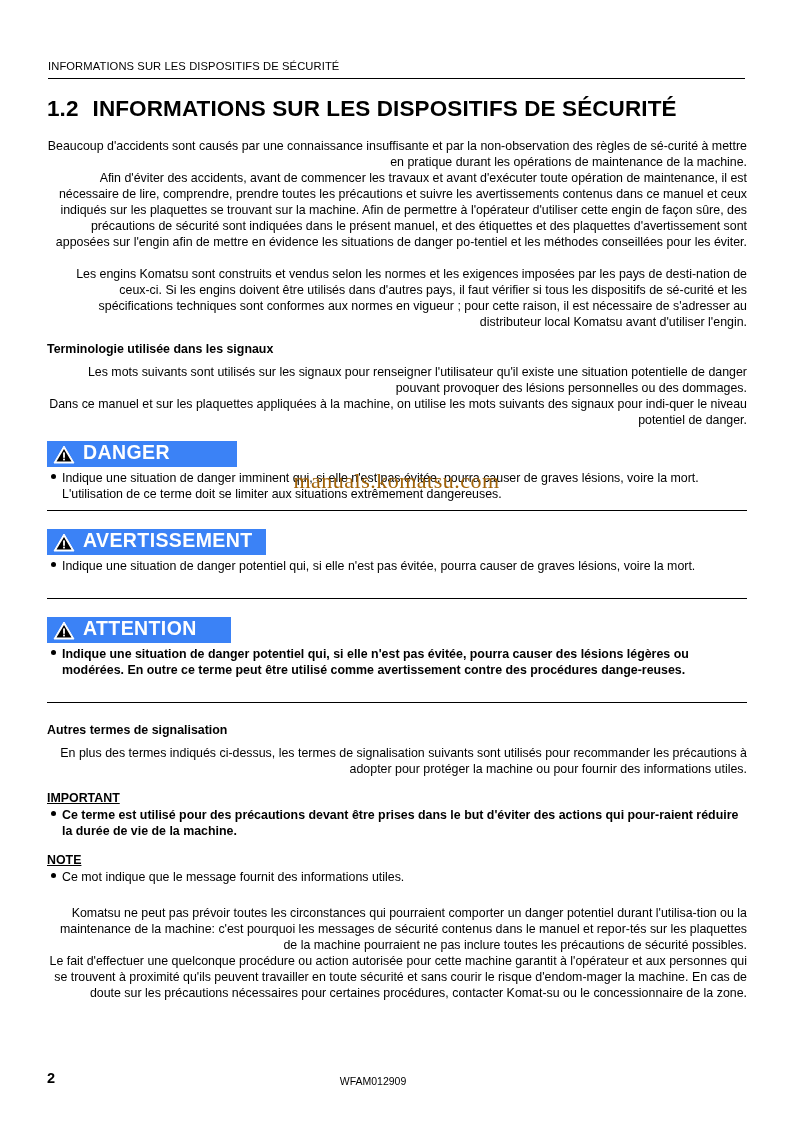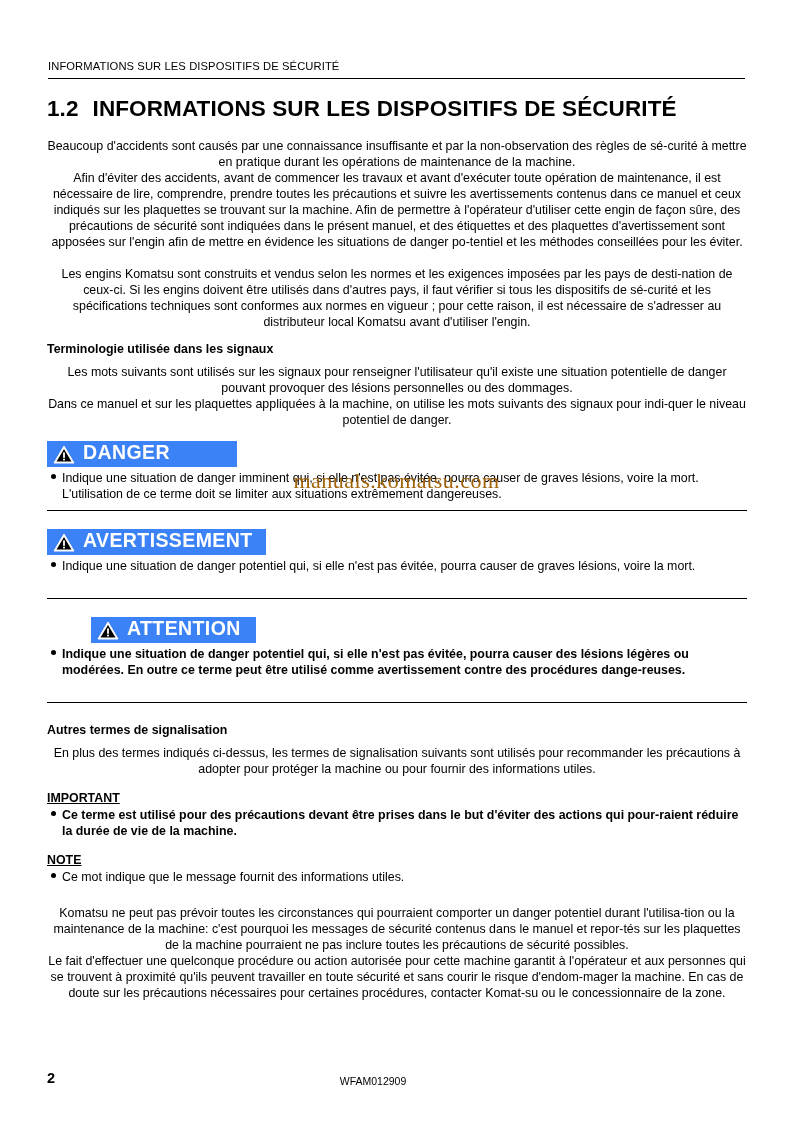--- a/index.html
+++ b/index.html
@@ -44,21 +44,21 @@
     font-weight: bold;
     letter-spacing: 0.1px;
   }
   .title .num { margin-right: 14px; }
   .body-block {
     position: absolute;
     left: 47px;
     width: 700px;
     font-size: 12.4px;
     line-height: 16.1px;
-    text-align: center;
+    text-align: right;
   }
   .sub-head {
     position: absolute;
     left: 47px;
     font-size: 12.4px;
     font-weight: bold;
   }
   .sub-head-u {
     position: absolute;
     left: 47px;
@@ -197,21 +197,21 @@
       </svg>
     </span>
     <span class="word">AVERTISSEMENT</span>
   </div>
   <div class="bullet-line" style="top:558px;">
     <span class="dot"></span>
     <span class="txt">Indique une situation de danger potentiel qui, si elle n'est pas évitée, pourra causer de graves lésions, voire la mort.</span>
   </div>
   <div class="hr" style="top:598px;"></div>
 
-  <div class="signal" style="top:617px; width:165px;margin-left:44px;">
+  <div class="signal" style="top:617px; width:184px;">
     <span class="tri">
       <svg width="22" height="19" viewBox="0 0 22 19">
         <polygon points="11,1 21,18 1,18" fill="#ffffff" stroke="#ffffff" stroke-width="1"></polygon>
         <polygon points="11,4 18.5,16.6 3.5,16.6" fill="#000000"></polygon>
         <rect x="10.1" y="7.4" width="1.8" height="5.4" fill="#ffffff"></rect>
         <rect x="10.1" y="13.6" width="1.8" height="1.8" fill="#ffffff"></rect>
       </svg>
     </span>
     <span class="word">ATTENTION</span>
   </div>

